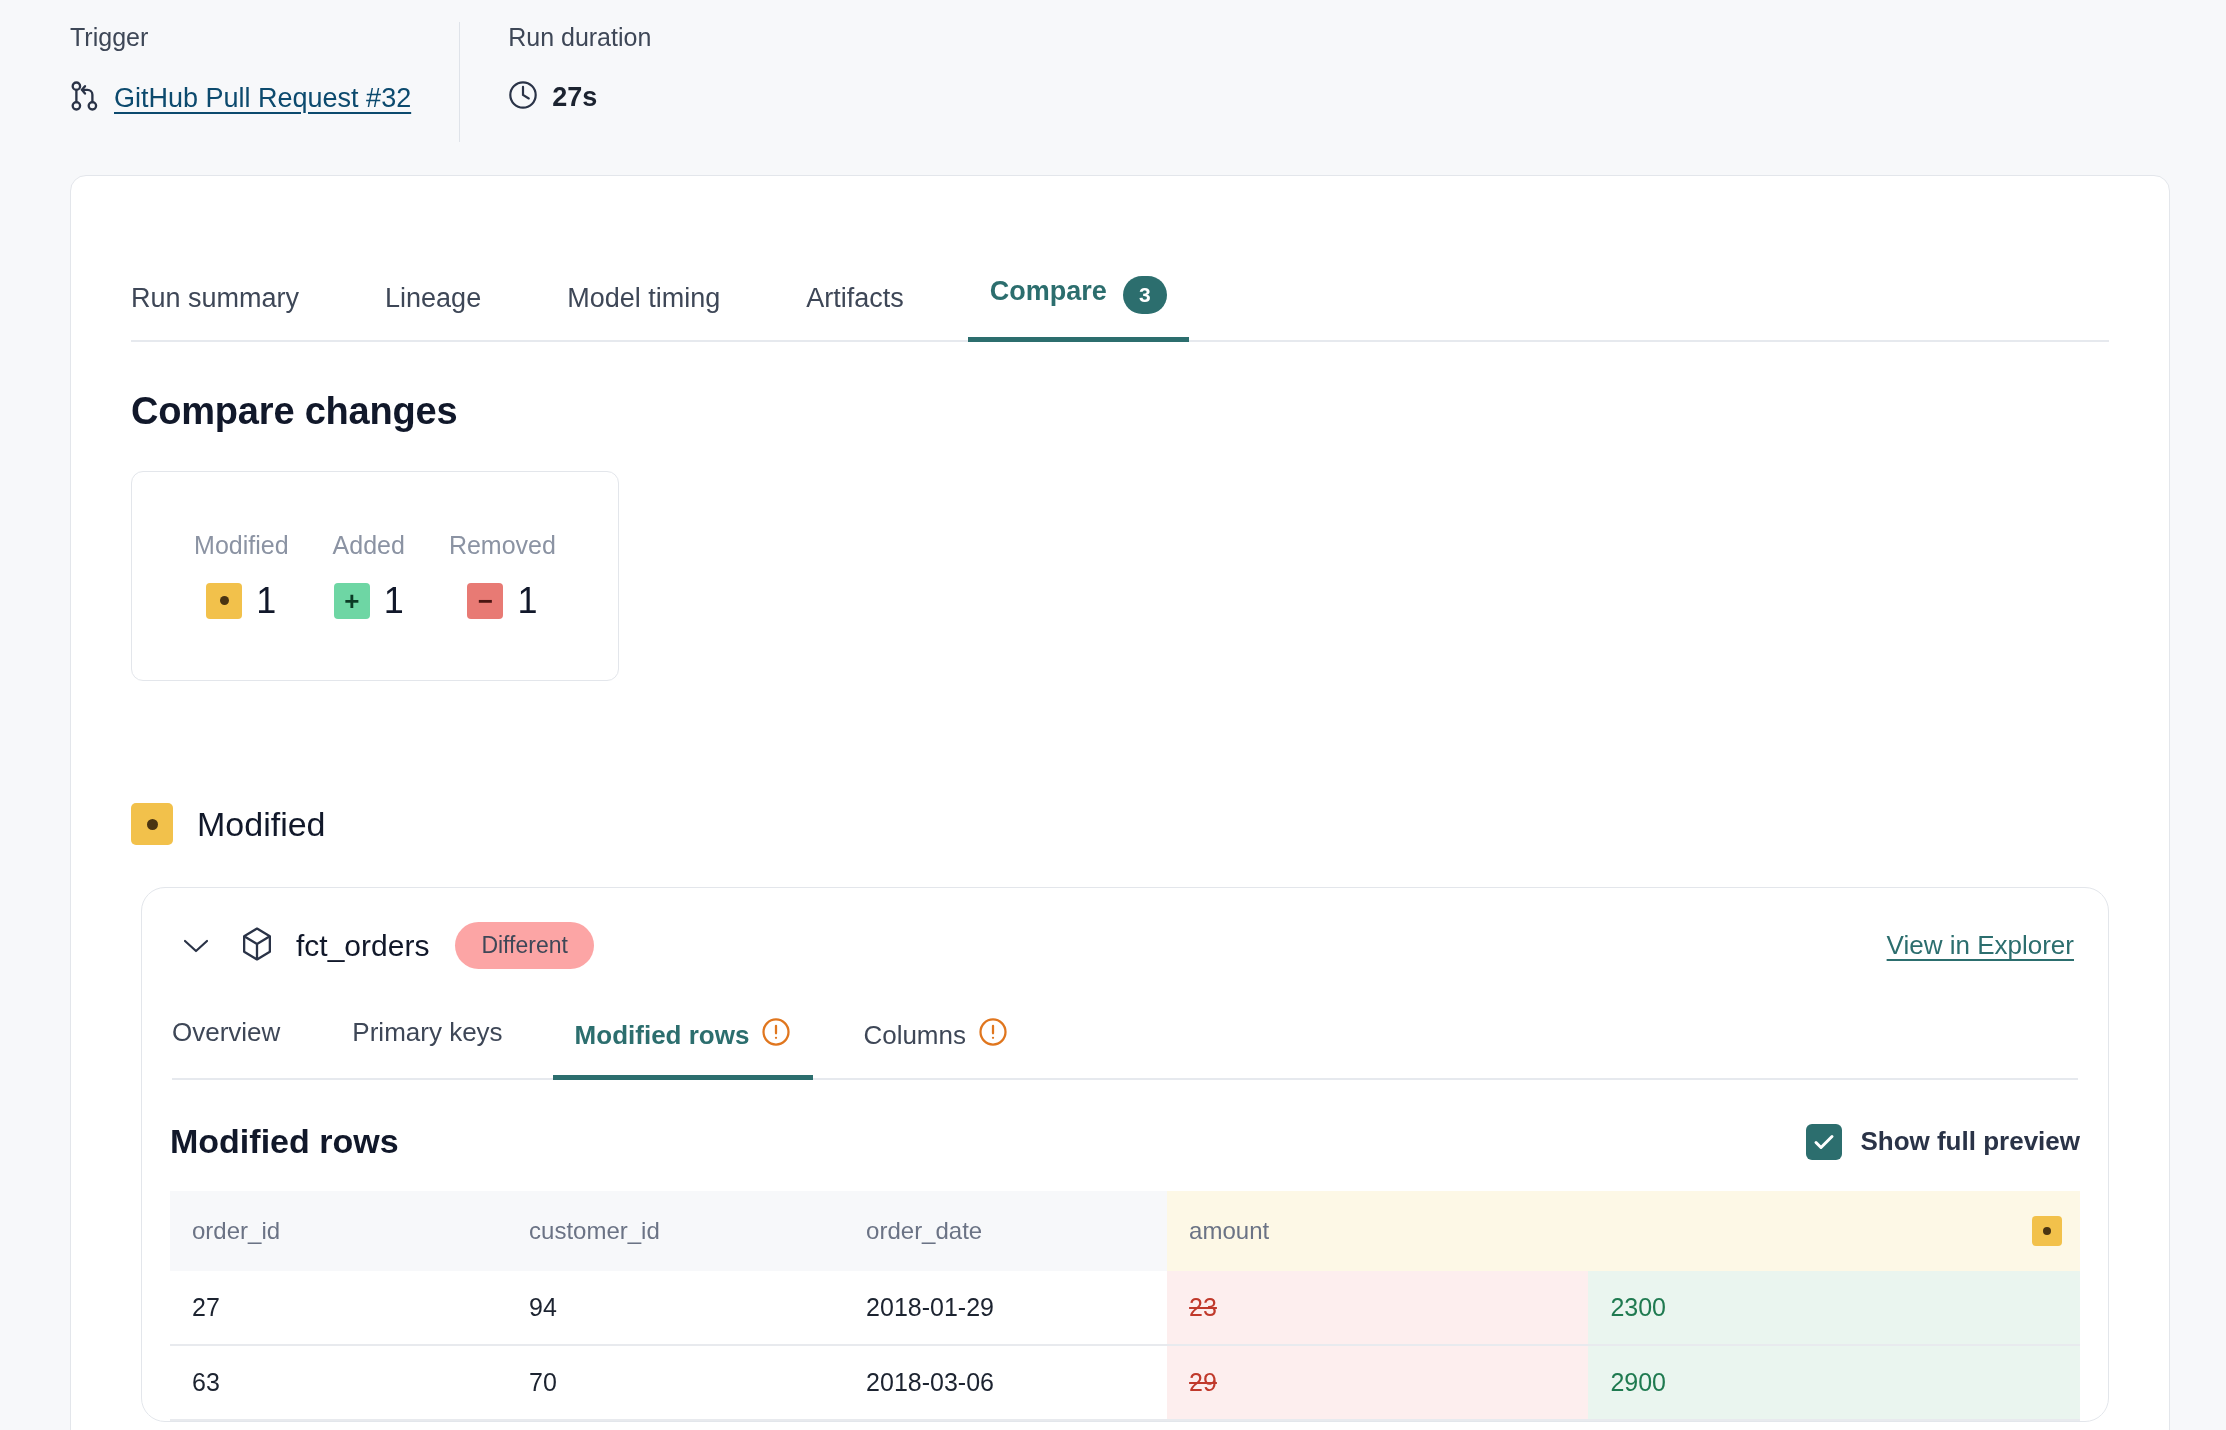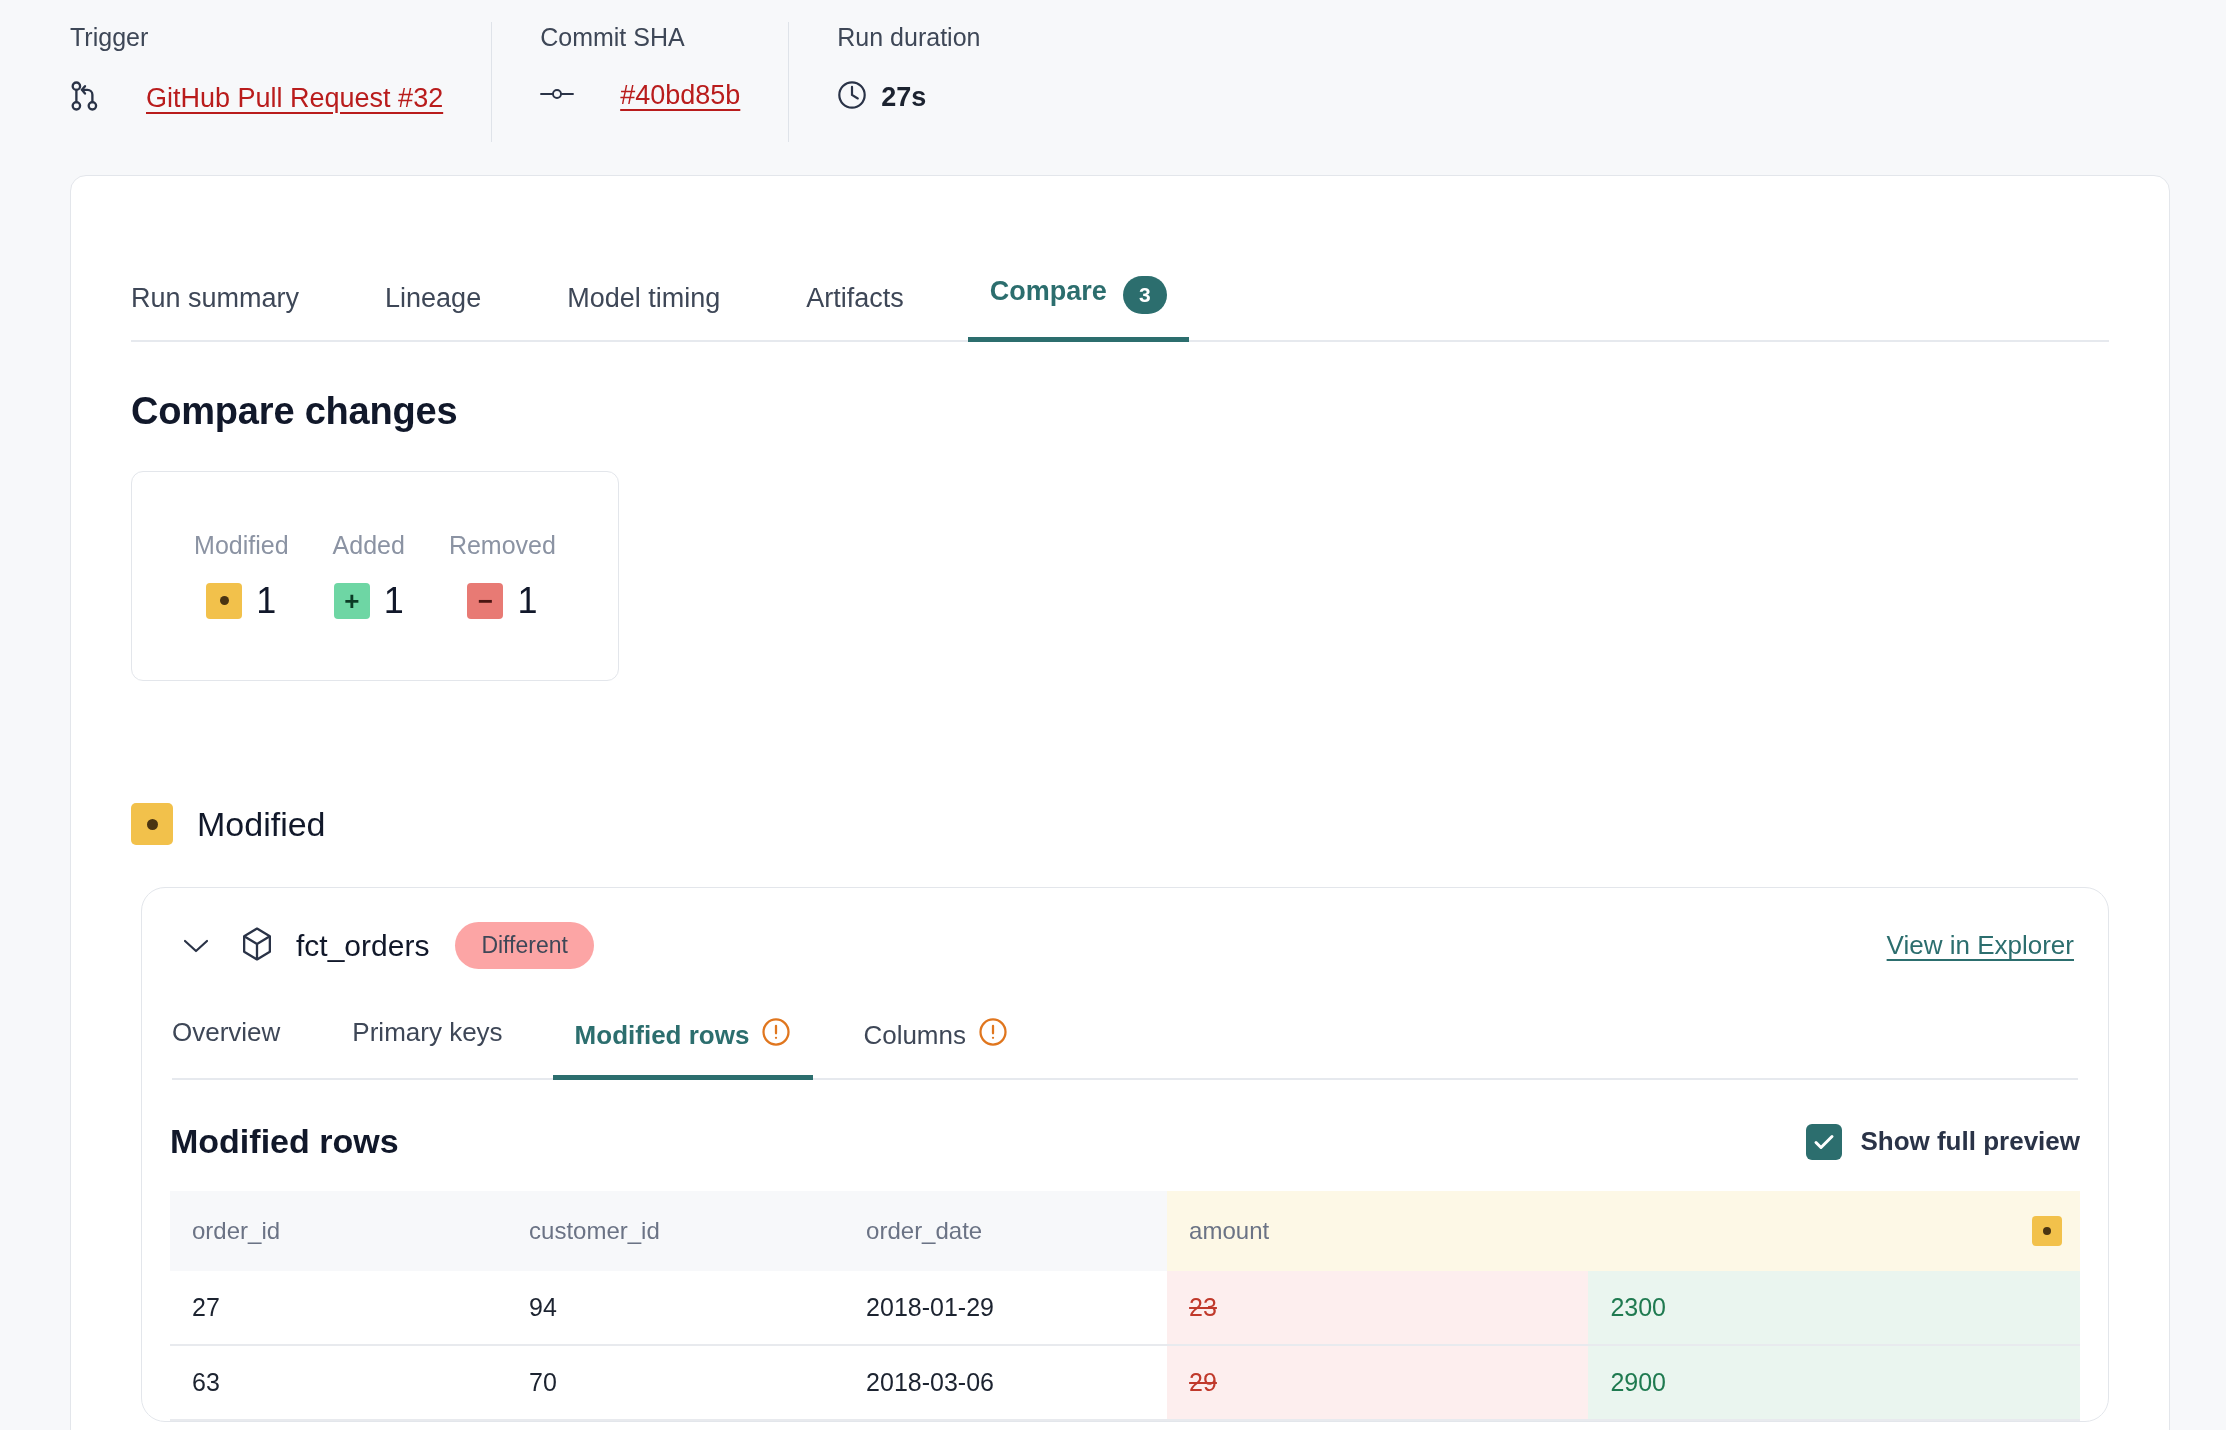--- a/index.html
+++ b/index.html
@@ -39,27 +39,26 @@
     margin-bottom: 28px;
     font-weight: 400;
   }
   .meta-value-row {
     display: flex;
     align-items: center;
     gap: 14px;
   }
   .meta-link {
     font-size: 27px;
-    color: #b91c1c;
+    color: #0c4a6e;
     text-decoration: underline;
     text-underline-offset: 5px;
     text-decoration-thickness: 2px;
     font-weight: 400;
     cursor: pointer;
-    margin-left: 32px;
   }
   .meta-plain {
     font-size: 27px;
     color: #1c2330;
     font-weight: 600;
   }
   .meta-icon { display: block; }
 
   
   .outer-card {
@@ -371,33 +370,20 @@
           <circle cx="18" cy="21" r="3"></circle>
           <path d="M5 8v10"></path>
           <path d="M18 18v-6a4 4 0 0 0-4-4h-4"></path>
           <path d="M12 5l-2.5 3L12 11"></path>
         </svg>
       </span>
       <span class="meta-link">GitHub Pull Request #32</span>
     </div>
   </div>
 
-  <div class="meta-block">
-    <div class="meta-label">Commit SHA</div>
-    <div class="meta-value-row">
-      <span class="meta-icon">
-        <svg width="34" height="22" viewBox="0 0 34 22" fill="none" stroke="#2a3347" stroke-width="1.9" stroke-linecap="round">
-          <circle cx="17" cy="11" r="4"></circle>
-          <path d="M1 11h12"></path>
-          <path d="M21 11h12"></path>
-        </svg>
-      </span>
-      <span class="meta-link">#40bd85b</span>
-    </div>
-  </div>
 
   <div class="meta-block">
     <div class="meta-label">Run duration</div>
     <div class="meta-value-row">
       <span class="meta-icon">
         <svg width="30" height="30" viewBox="0 0 26 26" fill="none" stroke="#2a3347" stroke-width="1.9" stroke-linecap="round">
           <circle cx="13" cy="13" r="11"></circle>
           <path d="M13 6v7l5 3"></path>
         </svg>
       </span>

